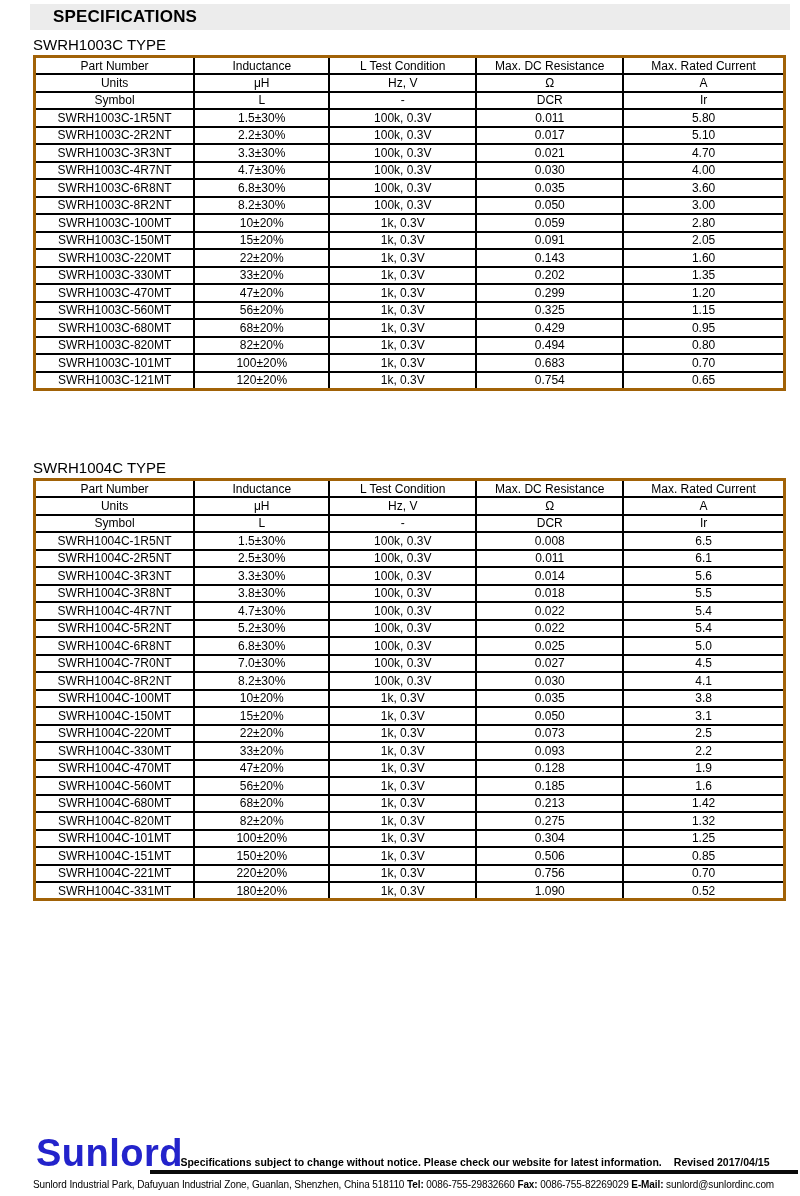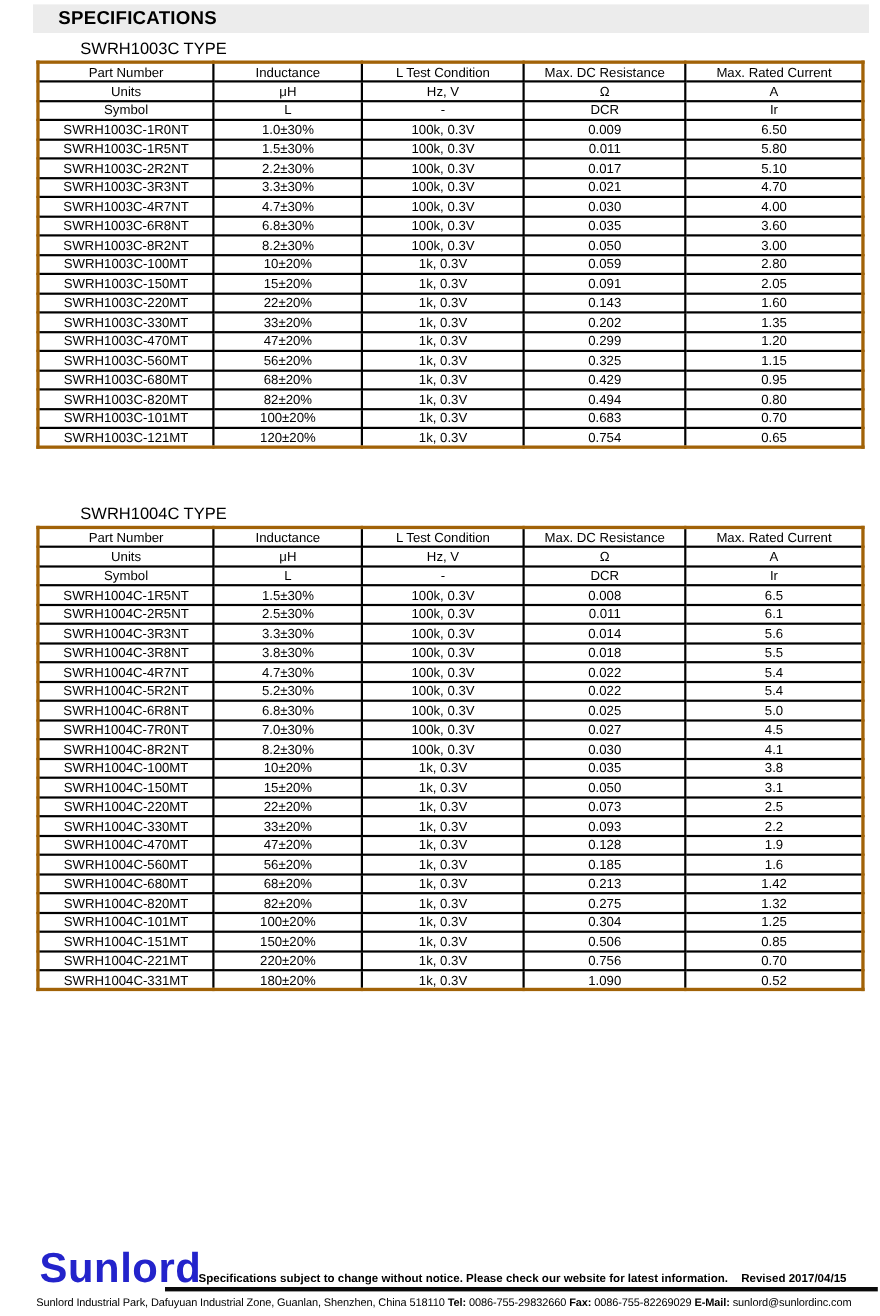--- a/index.html
+++ b/index.html
@@ -29,21 +29,20 @@
     padding-left: 4px;
     letter-spacing: 0.2px;
     margin-left: 19px;
   }
 
   .section-title {
     position: absolute;
     left: 33px;
     font-size: 15px;
     font-weight: normal;
-    margin-left: 40px;
   }
   #section1-title { top: 36px; }
   #section2-title { top: 459px; }
 
   table.spec-table {
     position: absolute;
     left: 33px;
     width: 753px;
     border-collapse: collapse;
     border: 3px solid #a16207;
@@ -133,27 +132,20 @@
       </tr>
       <tr>
         <td>Symbol</td>
         <td>L</td>
         <td>-</td>
         <td>DCR</td>
         <td>Ir</td>
       </tr>
     </thead>
   <tbody>
-      <tr>
-        <td>SWRH1003C-1R0NT</td>
-        <td>1.0±30%</td>
-        <td>100k, 0.3V</td>
-        <td>0.009</td>
-        <td>6.50</td>
-      </tr>
       <tr>
         <td>SWRH1003C-1R5NT</td>
         <td>1.5±30%</td>
         <td>100k, 0.3V</td>
         <td>0.011</td>
         <td>5.80</td>
       </tr>
       <tr>
         <td>SWRH1003C-2R2NT</td>
         <td>2.2±30%</td>

